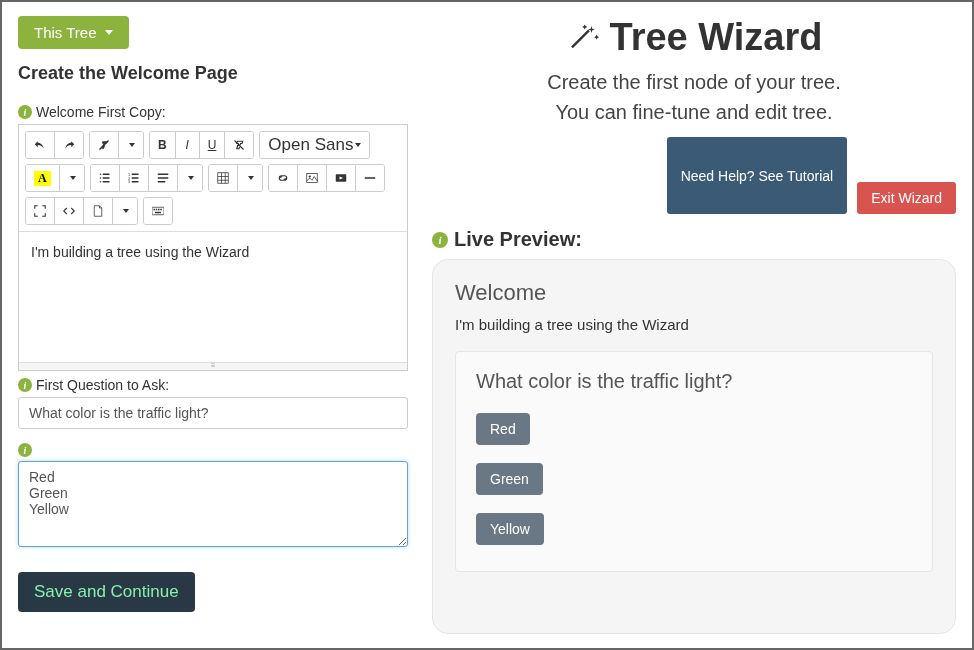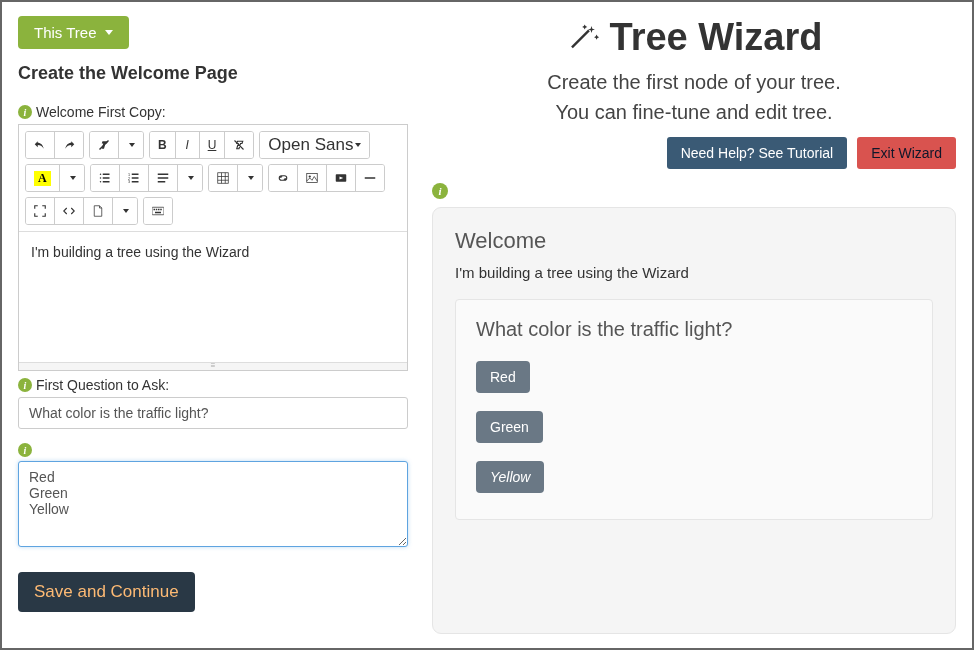--- a/index.html
+++ b/index.html
@@ -150,21 +150,21 @@
       font-size: 14px;
       color: #555;
       height: 86px;
       resize: vertical;
       box-shadow: 0 0 4px rgba(95,164,224,0.4);
       font-family: inherit;
       outline: none;
     }
     .save-btn {
       background: #293845;
-      color: #fdba74;
+      color: #86efac;
       border: none;
       border-radius: 4px;
       padding: 10px 16px;
       font-size: 17px;
       cursor: pointer;
       margin-top: 22px;
     }
     
     .header-center {
       text-align: center;
@@ -196,40 +196,41 @@
       background: #3a5a75;
       color: #fff;
       border: none;
       border-radius: 3px;
       padding: 8px 14px;
       font-size: 14px;
       cursor: pointer;
     }
     .exit-btn {
       background: #d9534f;
-      color: #0f172a;
+      color: #ffffff;
       border: none;
       border-radius: 3px;
       padding: 8px 14px;
       font-size: 14px;
       cursor: pointer;
+      margin-top: 45px;
     }
     .preview-heading {
       font-size: 20px;
       font-weight: 700;
       color: #333;
       display: flex;
       align-items: center;
       gap: 6px;
       margin-bottom: 8px;
     }
     .preview-panel {
       background: #f5f5f5;
       border: 1px solid #e5e5e5;
-      border-radius: 9px;
+      border-radius: 16px;
       padding: 20px 22px;
       flex: 1;
     }
     .preview-title {
       font-size: 22px;
       color: #555;
       font-weight: 400;
       margin-bottom: 10px;
     }
     .preview-body {
@@ -253,21 +254,21 @@
       display: block;
       background: #6a7885;
       color: #fff;
       border: none;
       border-radius: 4px;
       padding: 8px 14px;
       font-size: 14px;
       cursor: pointer;
       margin-bottom: 18px;
     }
-    .answer-btn:last-child { margin-bottom: 8px; font-style: italic; }
+    .answer-btn:last-child { margin-bottom: 8px; }
   </style>
 </head>
 <body>
 
 <div class="container">
   <div class="left-col">
     <button class="this-tree-btn">
       <span>This Tree</span>
       <span class="caret"></span>
     </button>
@@ -473,20 +474,21 @@
       <div>Create the first node of your tree.</div>
       <div>You can fine-tune and edit tree.</div>
     </div>
     <div class="top-buttons">
       <button class="help-btn">Need Help? See Tutorial</button>
       <button class="exit-btn">Exit Wizard</button>
     </div>
 
     <div class="preview-heading">
       <span class="info-icon" style="width:16px;height:16px;font-size:11px">i</span>
+      <span>Live Preview:</span>
     </div>
 
     <div class="preview-panel">
       <div class="preview-title">Welcome</div>
       <div class="preview-body">I'm building a tree using the Wizard</div>
       <div class="question-panel">
         <div class="question-title">What color is the traffic light?</div>
         <button class="answer-btn">Red</button>
         <button class="answer-btn">Green</button>
         <button class="answer-btn">Yellow</button>

